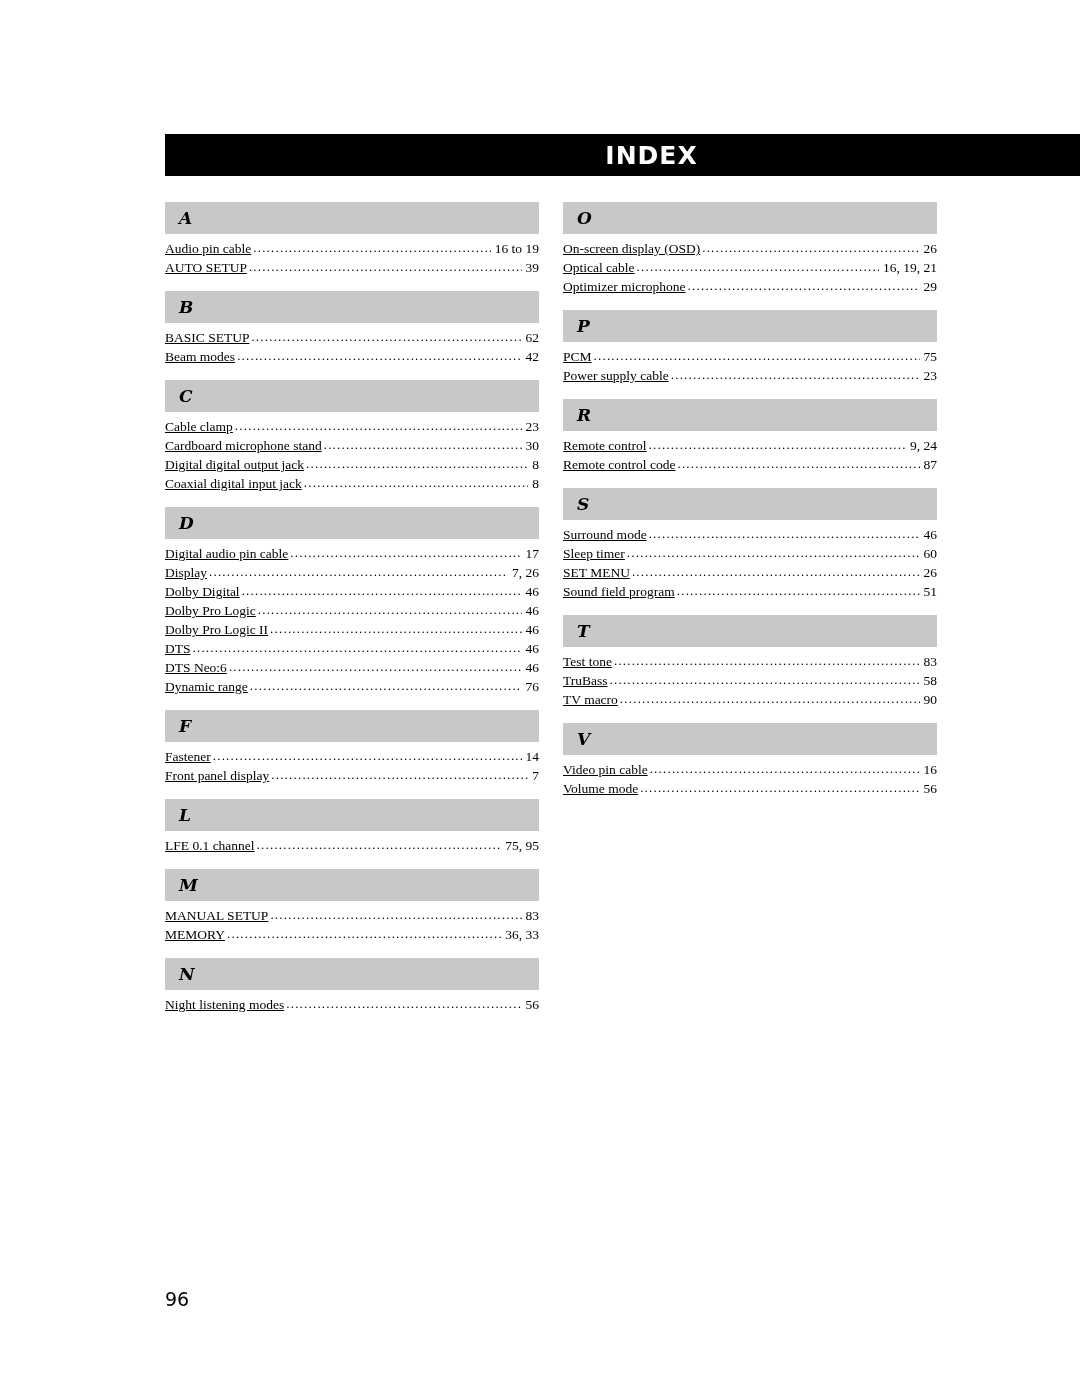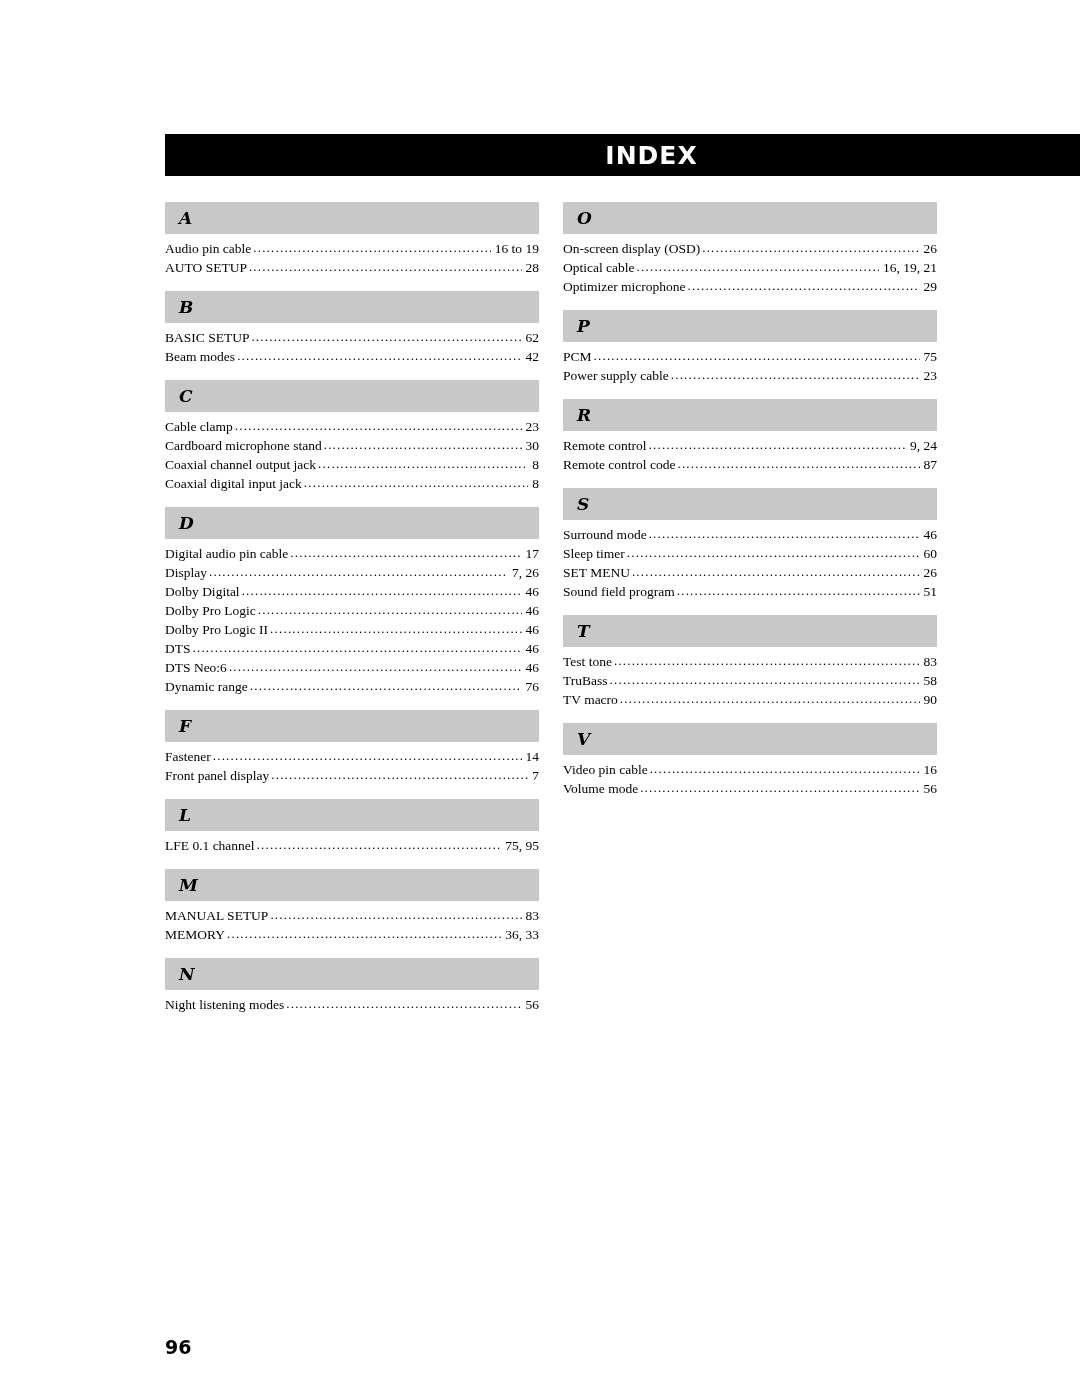--- a/index.html
+++ b/index.html
@@ -68,43 +68,43 @@
     display: flex;
     align-items: baseline;
     font-size: 13.5px;
     line-height: 19px;
     white-space: nowrap;
     overflow: hidden;
   }
   .entry .label {
     flex: 0 0 auto;
     padding-right: 2px;
+    text-decoration: underline;
   }
   .entry .dots {
     flex: 1 1 auto;
     overflow: hidden;
     white-space: nowrap;
     font-size: 13px;
     letter-spacing: 1.2px;
     color: #000;
     transform: translateY(-1px);
   }
   .entry .page-no {
     flex: 0 0 auto;
     padding-left: 4px;
     text-align: left;
   }
   .folio {
     position: absolute;
     left: 165px;
     top: 1288px;
     font-family: "DejaVu Sans", sans-serif;
-    font-weight: bold;
+    font-weight: normal;
     font-size: 19px;
-    margin-top: 48px;
   }
 </style>
 </head>
 <body>
 
 <div class="page">
 
   <div class="index-banner">INDEX</div>
 
   <div class="columns">
@@ -112,21 +112,21 @@
         <div class="group">
           <div class="letter-head">A</div>
           <div class="entry">
             <span class="label">Audio pin cable</span>
             <span class="dots"> ..........................................................................................</span>
             <span class="page-no">16 to 19</span>
           </div>
           <div class="entry">
             <span class="label">AUTO SETUP</span>
             <span class="dots"> ..........................................................................................</span>
-            <span class="page-no">28</span>
+            <span class="page-no">39</span>
           </div>
         </div>
         <div class="group">
           <div class="letter-head">B</div>
           <div class="entry">
             <span class="label">BASIC SETUP</span>
             <span class="dots"> ..........................................................................................</span>
             <span class="page-no">62</span>
           </div>
           <div class="entry">
@@ -141,21 +141,21 @@
             <span class="label">Cable clamp</span>
             <span class="dots"> ..........................................................................................</span>
             <span class="page-no">23</span>
           </div>
           <div class="entry">
             <span class="label">Cardboard microphone stand</span>
             <span class="dots"> ..........................................................................................</span>
             <span class="page-no">30</span>
           </div>
           <div class="entry">
-            <span class="label">Coaxial channel output jack</span>
+            <span class="label">Digital digital output jack</span>
             <span class="dots"> ..........................................................................................</span>
             <span class="page-no">8</span>
           </div>
           <div class="entry">
             <span class="label">Coaxial digital input jack</span>
             <span class="dots"> ..........................................................................................</span>
             <span class="page-no">8</span>
           </div>
         </div>
         <div class="group">

